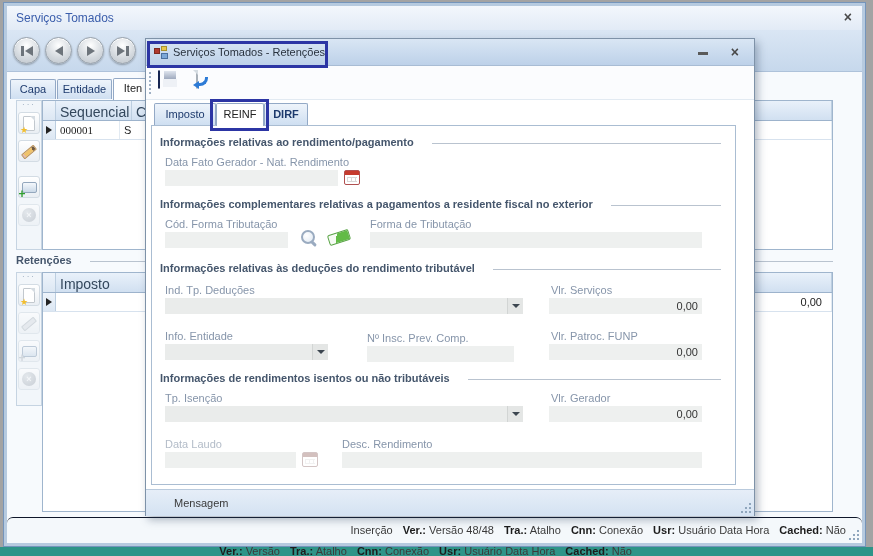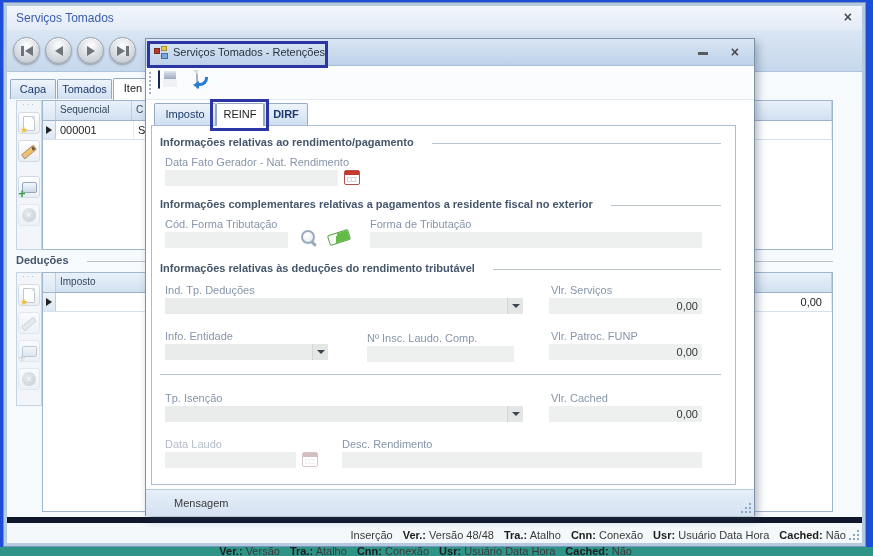--- a/index.html
+++ b/index.html
@@ -1,17 +1,17 @@
 <!DOCTYPE html>
 <html><head>
 <meta charset="utf-8">
 <style>
   * { margin:0; padding:0; box-sizing:border-box; }
   body { font-family:"Liberation Sans", sans-serif; background:#eef2f6; }
-  #screen { position:relative; width:873px; height:556px; background:#1d4ed8; overflow:hidden; }
+  #screen { position:relative; width:873px; height:556px; background:#a3a3a3; overflow:hidden; }
   #desktop-strip { position:absolute; left:0; right:0; bottom:0; height:9px; background:#2e9488; }
 
   
   #main-window { position:absolute; left:4px; top:3px; width:861px; height:543px;
     background:#f7fafd; border:3px solid #b6cadf; box-shadow:0 0 0 1px #7595bb; }
   #mw-titlebar { position:absolute; left:0; top:0; right:0; height:24px;
     background:linear-gradient(#f3f7fc,#e2ebf6); }
   #mw-title { position:absolute; left:9px; top:5px; font-size:12px; color:#3a5dab; }
   .x-glyph { font-size:14px; font-weight:bold; color:#4a4a4a; line-height:14px; cursor:default; }
   #mw-close { position:absolute; right:10px; top:4px; }
@@ -46,21 +46,21 @@
   .addrow { position:relative; width:15px; height:11px; background:linear-gradient(#f4f8fc,#cbd9e8);
     border:1px solid #93a7bd; border-radius:2px; }
   .addrow .plus { position:absolute; left:-4px; bottom:-7px; font-size:12px; font-weight:bold; color:#2f9e2f; line-height:10px; }
   .addrow.gray .plus { color:#b6bec6; }
   .delx { width:14px; height:14px; border-radius:50%; background:radial-gradient(circle at 35% 30%, #d7dce1, #a9b1ba);
     color:#f4f6f8; font-size:9px; line-height:14px; text-align:center; font-weight:bold; }
   .delx::before { content:"×"; }
 
   .grid { position:absolute; background:#fff; border:1px solid #9fb5cd; }
   .g-header { display:flex; height:20px; background:linear-gradient(#e9f1fa,#d1e0f1); border-bottom:1px solid #9db3cc; }
-  .g-hcell { font-size:10px; color:#33475c; padding:3px 4px 0 4px; border-right:1px solid #bccee0; overflow:hidden; white-space:nowrap; }
+  .g-hcell { font-size:14px; color:#33475c; padding:3px 4px 0 4px; border-right:1px solid #bccee0; overflow:hidden; white-space:nowrap; }
   .g-row { display:flex; height:19px; border-bottom:1px solid #d7e2ee; }
   .g-cell { font-size:11px; color:#222; padding:3px 4px 0 4px; border-right:1px solid #e2eaf2; overflow:hidden; white-space:nowrap; }
   .marker { width:13px; flex:0 0 13px; background:linear-gradient(#eef4fb,#dce7f3); border-right:1px solid #bccee0;
     display:flex; align-items:center; justify-content:center; }
   .rowtri { width:0; height:0; border-top:4px solid transparent; border-bottom:4px solid transparent; border-left:6px solid #222; }
 
   .sec-heading { position:absolute; display:flex; align-items:center; gap:18px; }
   .sec-heading b { font-size:11px; color:#45566c; white-space:nowrap; }
   .sec-heading .rule { flex:1; height:1px; background:#b9c3cf; margin-top:2px; }
 
@@ -149,21 +149,21 @@
       <div class="nav-btn" style="left:70px;">
         <span class="tri-r"></span>
       </div>
       <div class="nav-btn" style="left:102px;">
         <span class="tri-r"></span>
           <span class="nbar"></span>
       </div>
     </div>
 
     <div class="tab" style="left:3px; top:73px; width:46px;">Capa</div>
-    <div class="tab" style="left:50px; top:73px; width:55px;">Tomados</div>
+    <div class="tab" style="left:50px; top:73px; width:55px;">Entidade</div>
     <div class="tab active" style="left:106px; top:72px; width:40px;">Iten</div>
 
     <div class="icon-strip" style="left:9px; top:94px; height:150px;">
       <div class="strip-dots"></div>
       <div class="ibtn">
         <span class="newdoc">
             <span class="star">★</span>
           </span>
       </div>
       <div class="ibtn">
@@ -182,27 +182,27 @@
     <div class="grid" style="left:35px; top:94px; width:791px; height:150px;">
       <div class="g-header">
         <div class="marker"></div>
         <div class="g-hcell" style="width:76px;">Sequencial</div>
         <div class="g-hcell" style="flex:1;">C</div>
       </div>
       <div class="g-row">
         <div class="marker">
             <span class="rowtri"></span>
           </div>
-        <div class="g-cell" style="width:78px;">000001</div>
+        <div class="g-cell" style="width:64px;font-family:Liberation Serif, serif;">000001</div>
         <div class="g-cell" style="flex:1;">S</div>
       </div>
     </div>
 
     <div class="sec-heading" style="left:9px; top:248px; width:817px;">
-      <b>Deduções</b>
+      <b>Retenções</b>
       <span class="rule"></span>
     </div>
 
     <div class="icon-strip" style="left:9px; top:266px; height:134px;">
       <div class="strip-dots"></div>
       <div class="ibtn">
         <span class="newdoc">
             <span class="star">★</span>
           </span>
       </div>
@@ -227,21 +227,21 @@
       </div>
       <div class="g-row" style="position:relative;">
         <div class="marker">
             <span class="rowtri"></span>
           </div>
         <div class="g-cell" style="flex:1;"></div>
         <div class="g-cell" style="position:absolute; right:6px; top:0; border-right:0;">0,00</div>
       </div>
     </div>
 
-    <div class="statusbar" style="left:0; right:0; bottom:0; height:26px; background:#f4f8fb; border-top:6px solid #0f172a;">
+    <div class="statusbar" style="left:0; right:0; bottom:0; height:26px; background:#f4f8fb; border-top:1px solid #0f172a;border-radius:6px;">
       <div style="position:absolute; right:16px; top:6px; white-space:nowrap;">
         <span>Inserção</span>
         <span class="seg"><b>Ver.:</b> <span>Versão 48/48</span></span>
         <span class="seg"><b>Tra.:</b> <span>Atalho</span></span>
         <span class="seg"><b>Cnn:</b> <span>Conexão</span></span>
         <span class="seg"><b>Usr:</b> <span>Usuário Data Hora</span></span>
         <span class="seg"><b>Cached:</b> <span>Não</span></span>
       </div>
       <div class="grip"></div>
     </div>
@@ -310,36 +310,37 @@
       <span class="lbl" style="left:399px; top:158px;">Vlr. Serviços</span>
       <input class="inp num" style="left: 397px; top: 172px; width: 153px;" value="0,00">
 
       <span class="lbl" style="left:13px; top:204px;">Info. Entidade</span>
       <div class="combo" style="left:13px; top:218px;">
         <div class="face" style="width:147px;"></div>
         <div class="cbtn">
             <span class="tridown"></span>
           </div>
       </div>
-      <span class="lbl" style="left:215px; top:206px;">Nº Insc. Laudo. Comp.</span>
+      <span class="lbl" style="left:215px; top:206px;">Nº Insc. Prev. Comp.</span>
       <input class="inp" style="left: 215px; top: 220px; width: 147px;" value="">
       <span class="lbl" style="left:399px; top:204px;">Vlr. Patroc. FUNP</span>
       <input class="inp num" style="left: 397px; top: 218px; width: 153px;" value="0,00">
 
       <div class="sec-heading" style="left:8px; top:246px; right:14px;">
+        <b>Informações de rendimentos isentos ou não tributáveis</b>
           <span class="rule"></span>
       </div>
       <span class="lbl" style="left:13px; top:266px;">Tp. Isenção</span>
       <div class="combo" style="left:13px; top:280px;">
         <div class="face" style="width:342px;"></div>
         <div class="cbtn">
             <span class="tridown"></span>
           </div>
       </div>
-      <span class="lbl" style="left:399px; top:266px;">Vlr. Cached</span>
+      <span class="lbl" style="left:399px; top:266px;">Vlr. Gerador</span>
       <input class="inp num" style="left: 397px; top: 280px; width: 153px;" value="0,00">
 
       <span class="lbl disabled" style="left:13px; top:312px;">Data Laudo</span>
       <input class="inp" style="left: 13px; top: 326px; width: 131px;" value="">
       <span class="cal faded" style="left:150px; top:326px;"></span>
       <span class="lbl" style="left:190px; top:312px;">Desc. Rendimento</span>
       <input class="inp" style="left: 190px; top: 326px; width: 360px;" value="">
     </div>
 
     <div id="m-status" class="statusbar">

